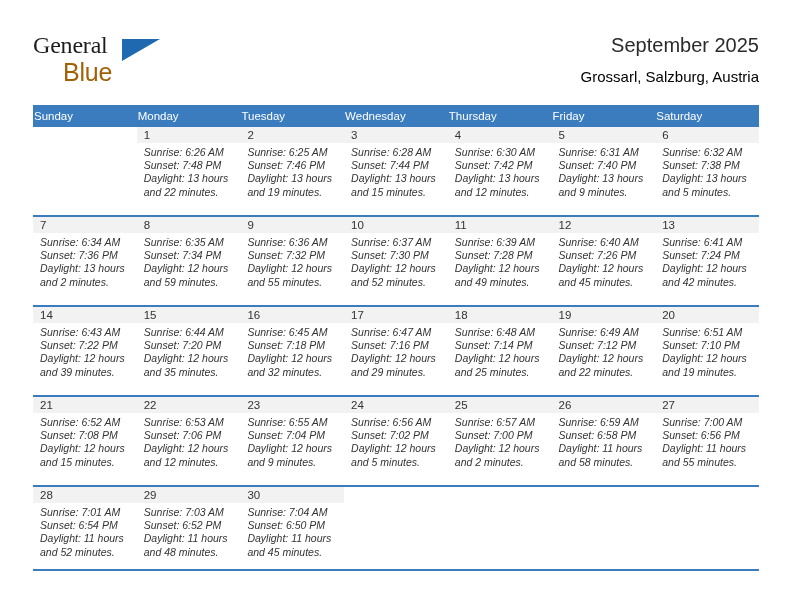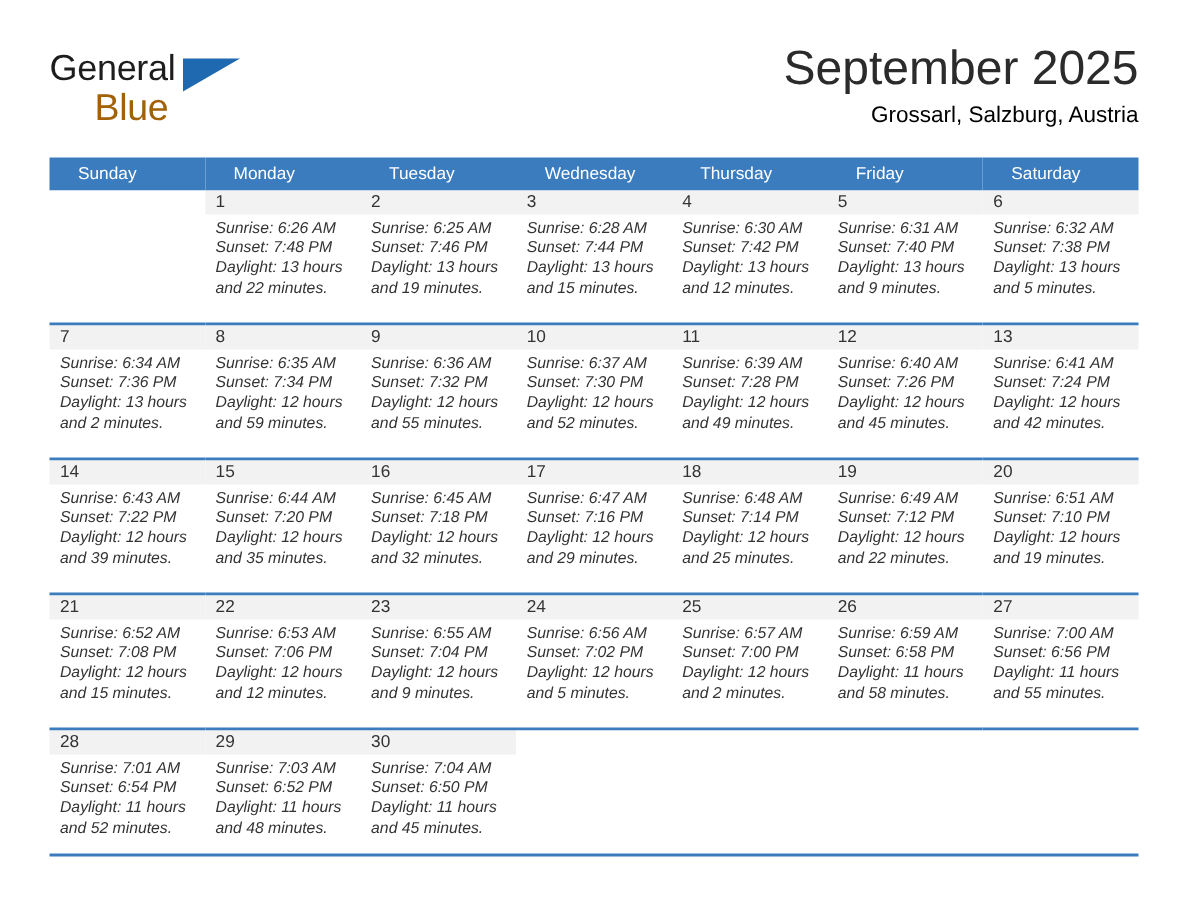--- a/index.html
+++ b/index.html
@@ -36,21 +36,21 @@
     width: 130px;
     height: 58px;
   }
   .brand-general {
     position: absolute;
     left: 0;
     top: 0;
     font-size: 24px;
     letter-spacing: -0.2px;
     color: #1d1d1d;
-    font-family: Liberation Sans, sans-serif;
+    font-family: Liberation Serif, serif;
   }
   .brand-tri {
     position: absolute;
     left: 89px;
     top: 7px;
     width: 0;
     height: 0;
     border-left: 38px solid #1f69b0;
     border-bottom: 22px solid transparent;
   }
@@ -62,21 +62,21 @@
     color: #a16207;
     letter-spacing: -0.2px;
   }
   .title-wrap {
     position: absolute;
     right: 0;
     top: 0;
     text-align: right;
   }
   .cal-title {
-    font-size: 32px;
+    font-size: 20px;
     color: #2b2b2b;
     line-height: 34px;
     font-weight: normal;
     white-space: nowrap;
   }
   .cal-subtitle {
     font-size: 15px;
     color: #000000;
     line-height: 22px;
     margin-top: 4px;
@@ -94,21 +94,21 @@
   }
   .calendar col {
     width: 103.71px;
   }
   thead th {
     background: #3b7cbf;
     color: #ffffff;
     font-size: 11.5px;
     font-weight: normal;
     text-align: left;
-    padding: 5px 0 5px 19px;
+    padding: 5px 0 5px 1px;
     height: 11px;
     line-height: 12px;
     border: none;
   }
   tbody tr.week-row > td {
     vertical-align: top;
     padding: 0;
     border-top: 2px solid #3b7cbf;
     border-bottom: none;
     border-left: none;

